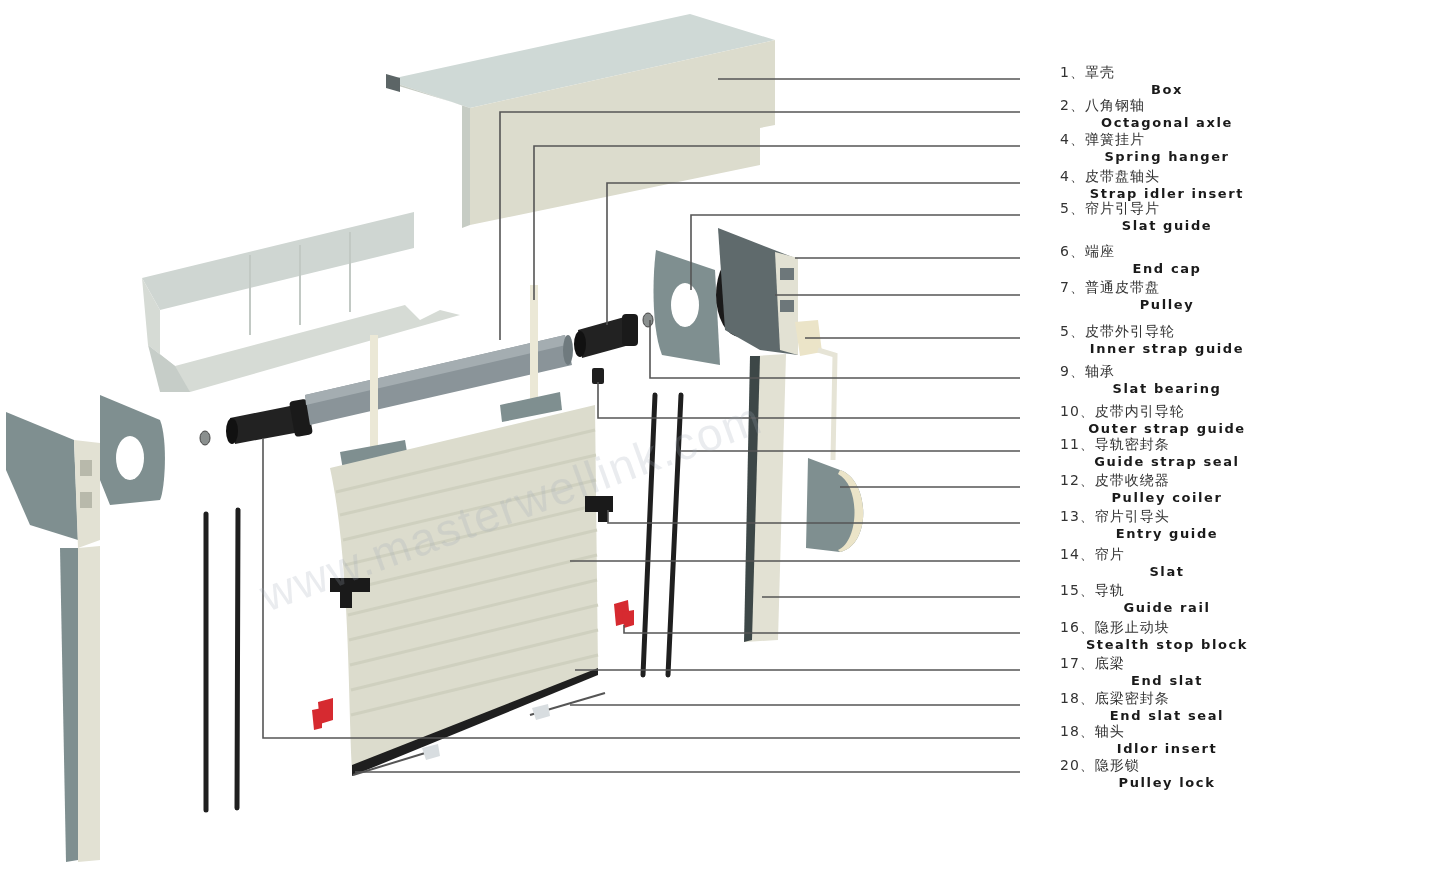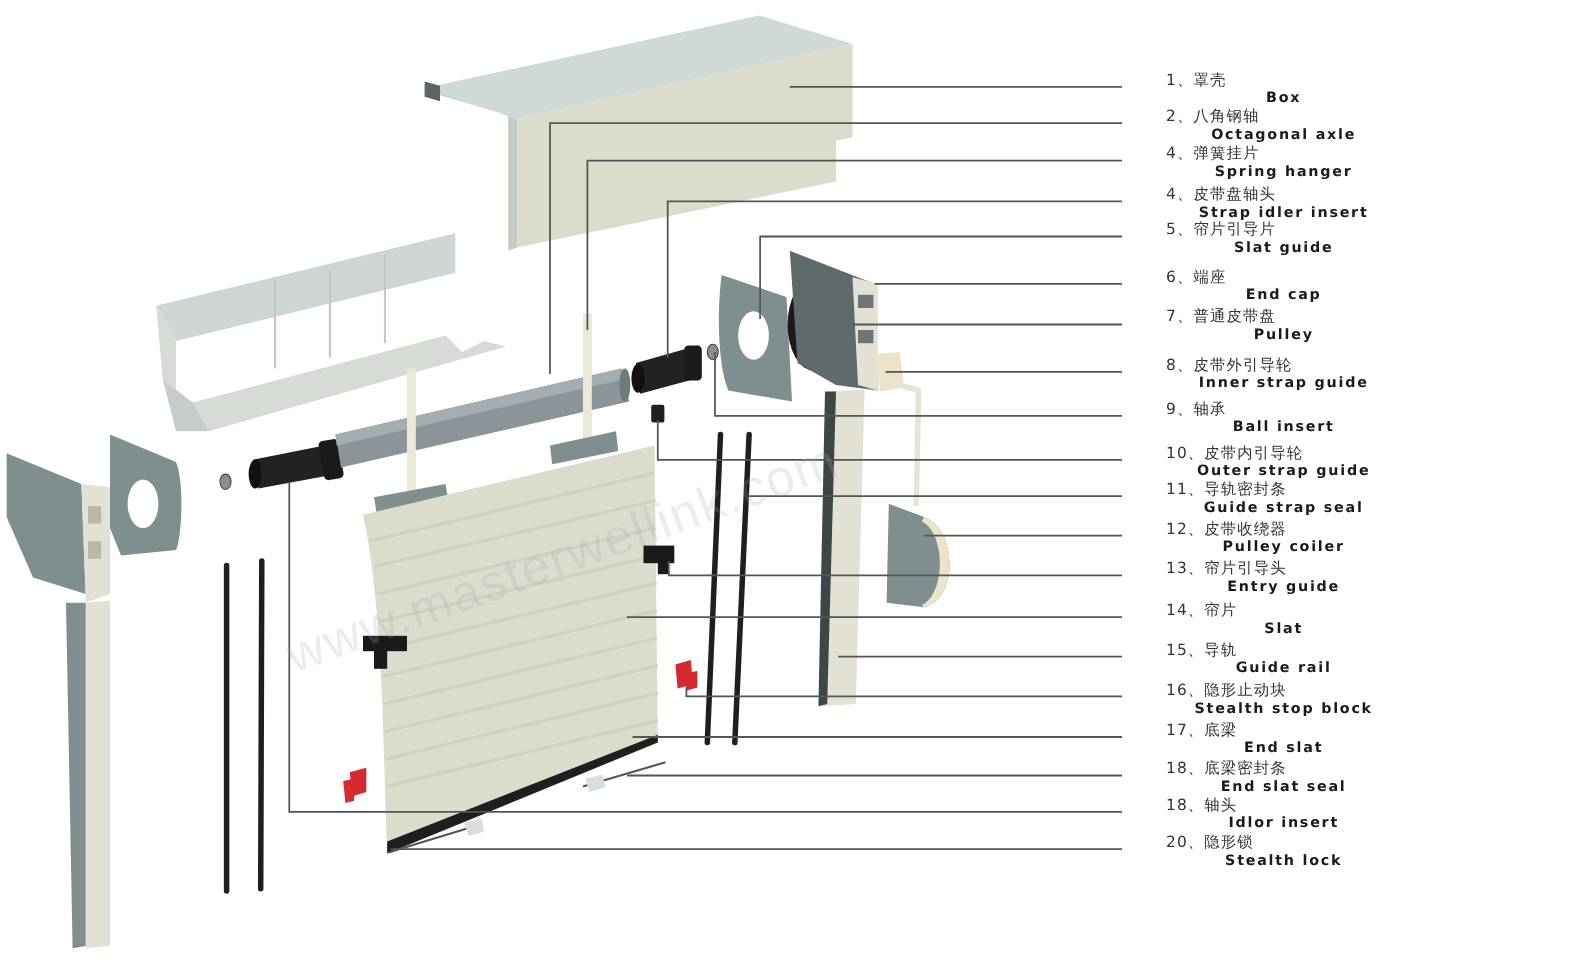--- a/index.html
+++ b/index.html
@@ -208,26 +208,26 @@
     </div>
     <div class="legend-row" style="top:243px">
       <span class="legend-cn">6、端座</span>
       <span class="legend-en">End cap</span>
     </div>
     <div class="legend-row" style="top:279px">
       <span class="legend-cn">7、普通皮带盘</span>
       <span class="legend-en">Pulley</span>
     </div>
     <div class="legend-row" style="top:323px">
-      <span class="legend-cn">8、皮带外引导轮</span>
+      <span class="legend-cn">5、皮带外引导轮</span>
       <span class="legend-en">Inner strap guide</span>
     </div>
     <div class="legend-row" style="top:363px">
       <span class="legend-cn">9、轴承</span>
-      <span class="legend-en">Ball insert</span>
+      <span class="legend-en">Slat bearing</span>
     </div>
     <div class="legend-row" style="top:403px">
       <span class="legend-cn">10、皮带内引导轮</span>
       <span class="legend-en">Outer strap guide</span>
     </div>
     <div class="legend-row" style="top:436px">
       <span class="legend-cn">11、导轨密封条</span>
       <span class="legend-en">Guide strap seal</span>
     </div>
     <div class="legend-row" style="top:472px">
@@ -257,16 +257,16 @@
     <div class="legend-row" style="top:690px">
       <span class="legend-cn">18、底梁密封条</span>
       <span class="legend-en">End slat seal</span>
     </div>
     <div class="legend-row" style="top:723px">
       <span class="legend-cn">18、轴头</span>
       <span class="legend-en">Idlor insert</span>
     </div>
     <div class="legend-row" style="top:757px">
       <span class="legend-cn">20、隐形锁</span>
-      <span class="legend-en">Stealth lock</span>
+      <span class="legend-en">Pulley lock</span>
     </div>
   </div>
 </div>
 
 </body></html>

